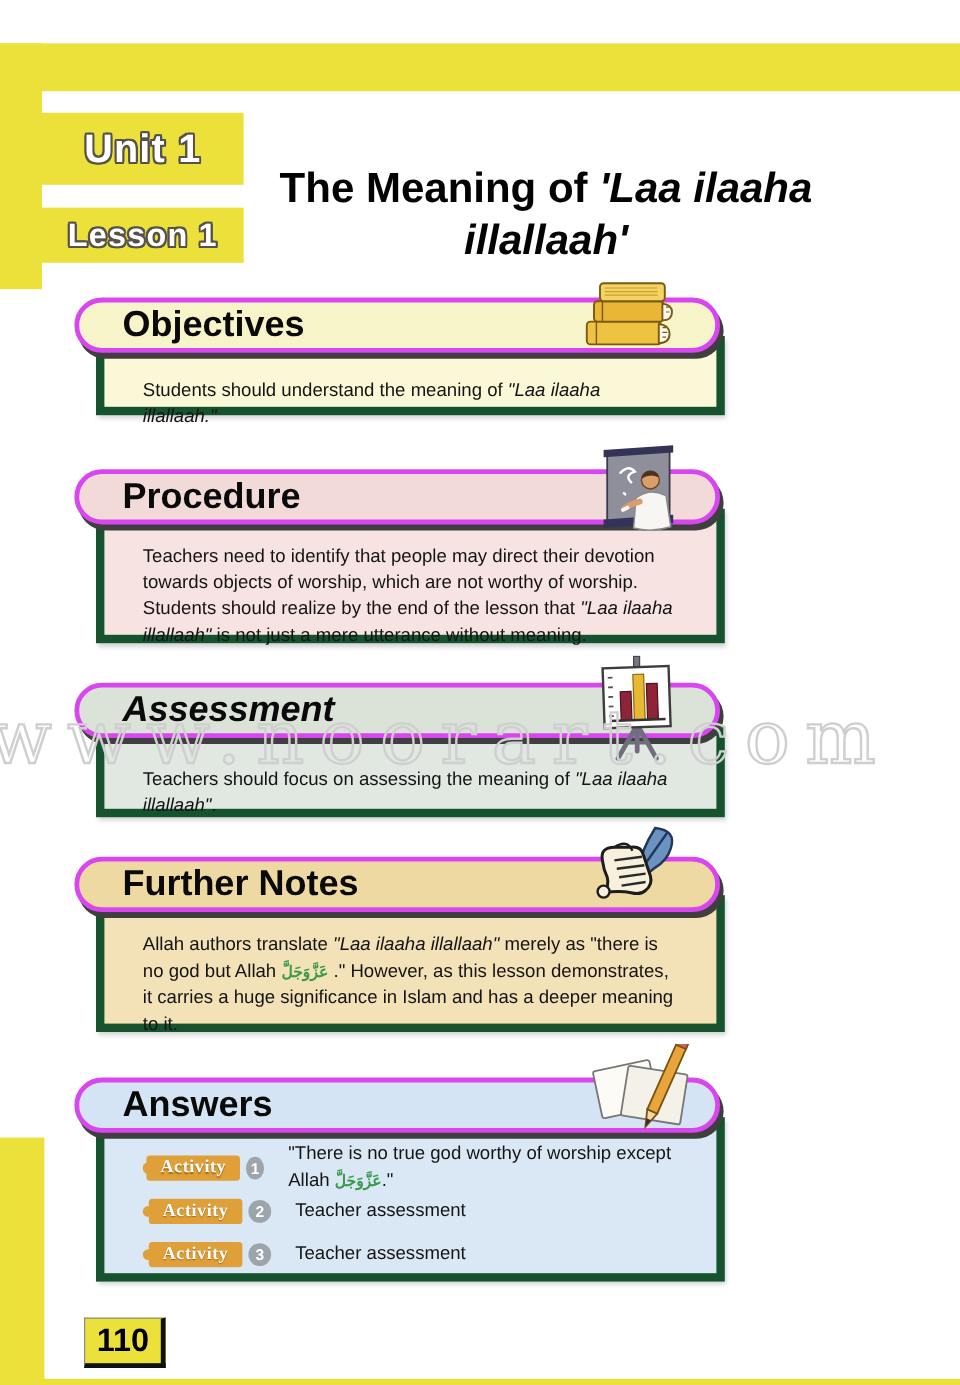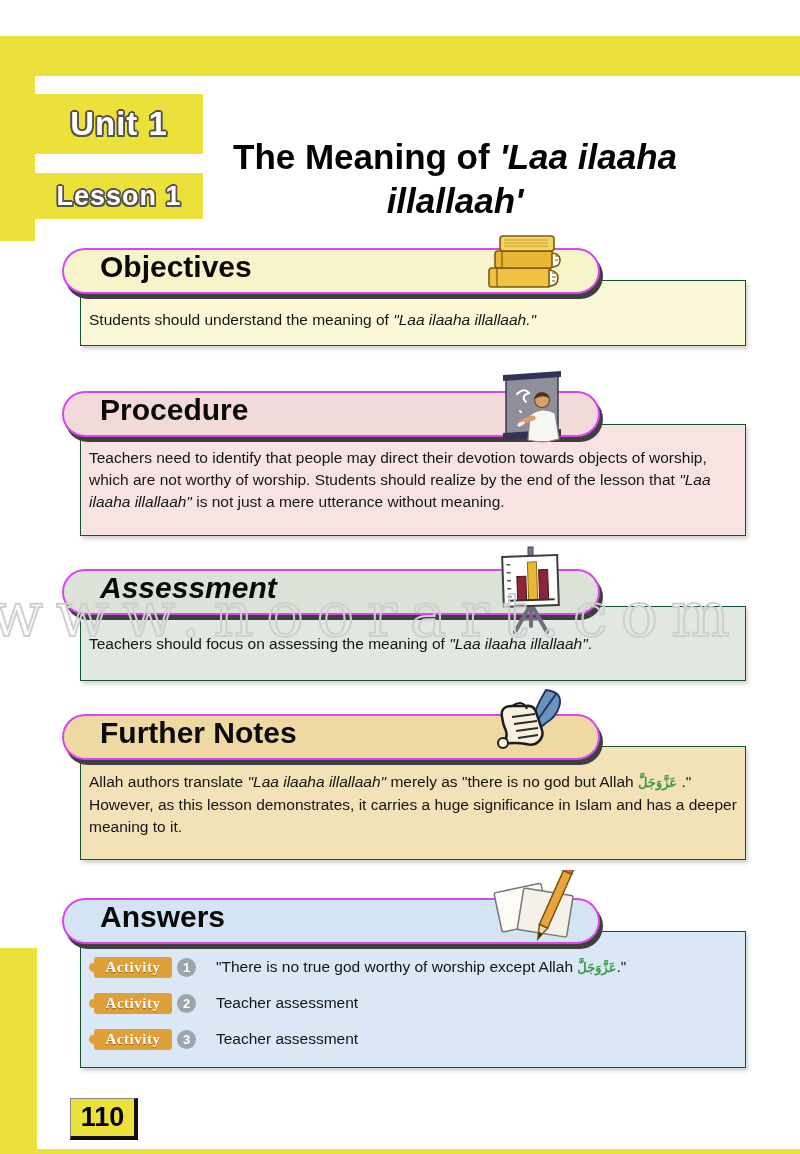--- a/index.html
+++ b/index.html
@@ -18,25 +18,25 @@
   .title{position:absolute;left:160px;top:76px;width:590px;text-align:center;
          font-size:35px;line-height:44px;font-weight:800;color:#030303;}
   
   .watermark{position:absolute;top:542px;left:-10px;width:820px;z-index:9;
          font-family:"DejaVu Serif","Liberation Serif",serif;font-size:62px;letter-spacing:13px;
          white-space:nowrap;overflow:hidden;pointer-events:none;
          color:rgba(215,215,215,0.35);-webkit-text-fill-color:transparent;
          -webkit-text-stroke:2px #cfcfcf;}
   
   .pill{position:absolute;left:62px;width:538px;height:46px;border-radius:24px;
-        border:2px solid #d946ef;box-shadow:3px 5px 0 #3f3f3f;z-index:4;
-        display:flex;align-items:flex-start;padding-left:36px;box-sizing:border-box;}
+        border:4px solid #d946ef;box-shadow:3px 5px 0 #3f3f3f;z-index:4;
+        display:flex;align-items:center;padding-left:36px;box-sizing:border-box;}
   .pill-label{font-size:30px;font-weight:bold;color:#0a0a0a;}
-  .content{position:absolute;left:80px;width:666px;border:1px solid #14532d;
-        box-sizing:border-box;padding:0 8px;z-index:2;
+  .content{position:absolute;left:80px;width:524px;border:7px solid #14532d;
+        box-sizing:border-box;padding:0 32px;z-index:2;
         box-shadow:2px 3px 4px rgba(0,0,0,0.18);}
   .body-text{margin:0;font-size:15.5px;line-height:22px;color:#141414;}
   .icon{position:absolute;z-index:5;}
   
   .ans-rows{display:flex;flex-direction:column;gap:14px;}
   .ans-row{display:flex;align-items:center;height:22px;}
   .act-bullet{width:9px;height:9px;border-radius:50%;margin-right:-4px;z-index:1;}
   .act-badge{display:inline-flex;align-items:center;justify-content:center;
         min-width:78px;height:21px;border-radius:3px;color:#fff;
         font-family:"Liberation Serif",serif;font-weight:bold;font-size:15px;

